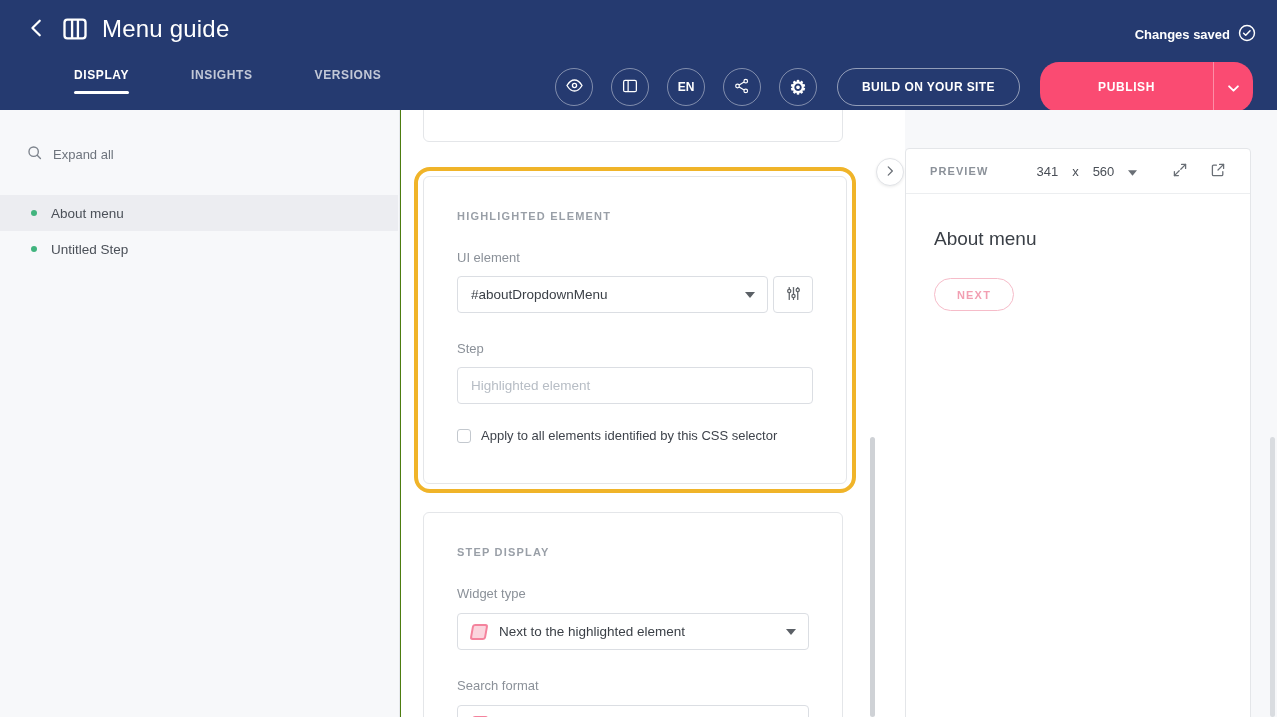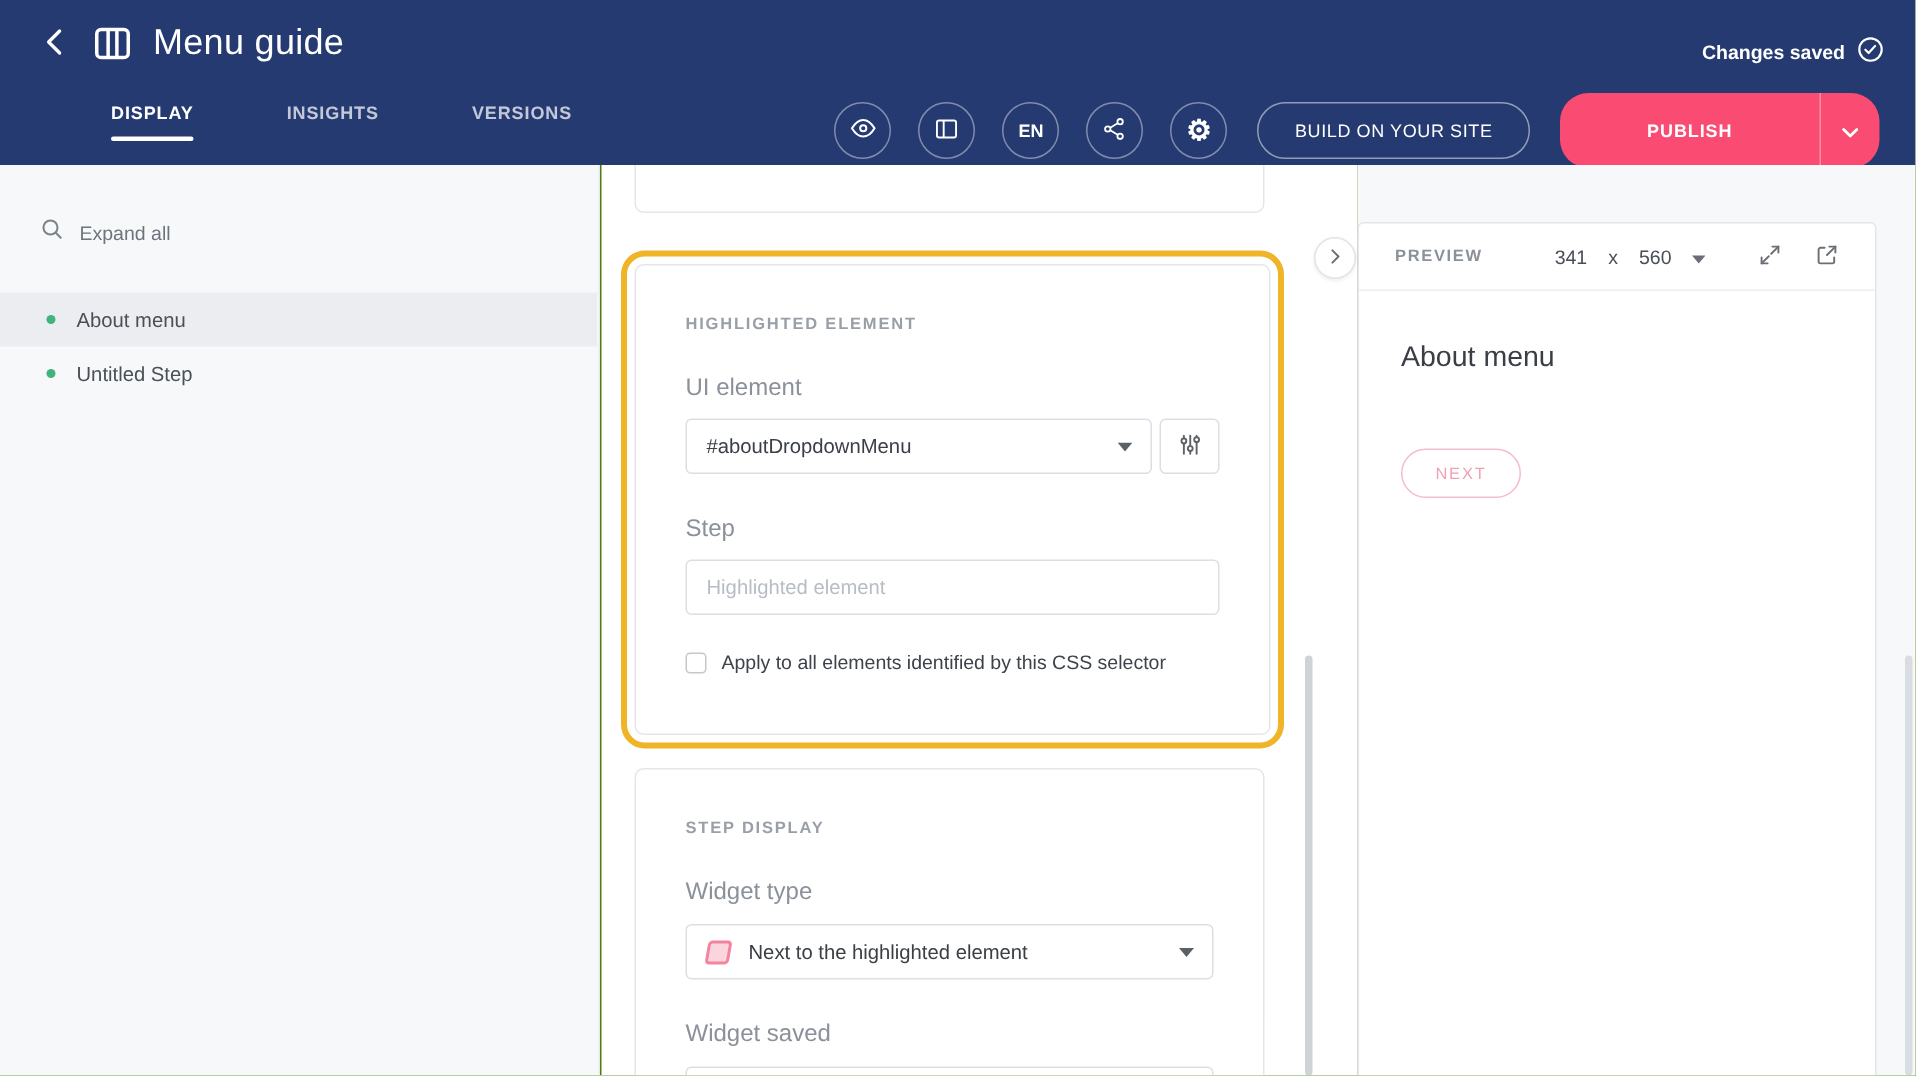--- a/index.html
+++ b/index.html
@@ -22,21 +22,21 @@
          font-size:12px; font-weight:700; letter-spacing:.6px; color:rgba(255,255,255,.72); padding:0 0 12px 0; }
   .tab.active { color:#fff; }
   .tab .tab-underline { position:absolute; left:0; right:0; bottom:0; height:3px; background:#fff; border-radius:2px; }
   .topbar-actions { position:absolute; right:24px; top:62px; display:flex; align-items:center; gap:20px; }
   .circle-group { display:flex; gap:18px; }
   .circle-btn { width:38px; height:38px; border-radius:50%; border:1px solid rgba(255,255,255,.42);
                 background:transparent; color:#fff; display:flex; align-items:center; justify-content:center;
                 cursor:pointer; font-family:inherit; font-size:12px; font-weight:700; }
   .gear-glyph { font-size:19px; line-height:1; color:#fff; }
   .build-btn { height:38px; padding:0 24px; border-radius:19px; border:1px solid rgba(255,255,255,.5);
-               background:transparent; color:#fff; font-family:inherit; font-size:12px; font-weight:400;
+               background:transparent; color:#fff; font-family:inherit; font-size:12px; font-weight:700;
                letter-spacing:.4px; cursor:pointer; }
   .publish-btn { height:50px; width:213px; border-radius:19px; background:#fa4b72; display:flex; overflow:hidden; }
   .publish-main { flex:1; border:none; background:transparent; color:#fff; font-family:inherit;
                   font-size:12px; font-weight:700; letter-spacing:.6px; cursor:pointer; }
   .publish-caret { width:40px; border:none; border-left:1px solid rgba(255,255,255,.38); background:transparent;
                    display:flex; align-items:center; justify-content:center; cursor:pointer; }
   
   .sidebar { position:absolute; left:0; top:110px; width:400px; height:607px; background:#f7f8fa; border-right:1px solid #e7e9ed; }
   .search-row { position:absolute; left:26px; right:26px; top:34px; display:flex; align-items:center; gap:10px; }
   .search-input { flex:1; border:none; background:transparent; outline:none; font-family:inherit; font-size:14px; color:#3c4043; }
@@ -47,21 +47,21 @@
   .step-item.selected { background:#ecedf1; }
   .step-dot { width:6px; height:6px; border-radius:50%; background:#41b47e; flex:0 0 auto; }
   .step-label { font-size:13.5px; color:#4b5058; }
   
   .editor-col { position:absolute; left:401px; top:110px; width:504px; height:607px; background:#fff; overflow:hidden; }
   .card { background:#fff; border:1px solid #e4e6e9; border-radius:6px; }
   .partial-card { position:absolute; left:22px; top:-16px; width:420px; height:48px; }
   .highlight-ring { position:absolute; left:13px; top:57px; width:442px; border:4px solid #f0b429; border-radius:16px; padding:5px; }
   .he-card { padding:33px 33px 40px 33px; }
   .section-title { font-size:11px; font-weight:600; letter-spacing:1.2px; color:#999fa7; }
-  .field-label { margin-top:28px; font-size:16px; color:#8b9199; }
+  .field-label { margin-top:28px; font-size:13px; color:#8b9199; }
   .control-row { margin-top:11px; display:flex; gap:5px;justify-content:center; }
   .select { position:relative; height:37px; border:1px solid #dbdee3; border-radius:4px; background:#fff;
             display:flex; align-items:center; padding:0 30px 0 13px; font-size:13.5px; color:#3b4047; cursor:pointer; }
   .select .caret { position:absolute; right:12px; top:50%; transform:translateY(-50%); display:flex; }
   .grow { flex:1; }
   .square-btn { width:40px; height:37px; border:1px solid #dbdee3; border-radius:4px; background:#fff;
                 display:flex; align-items:center; justify-content:center; cursor:pointer; }
   .text-input { margin-top:11px; width:100%; height:37px; border:1px solid #dbdee3; border-radius:4px;
                 padding:0 13px; font-family:inherit; font-size:13.5px; color:#3b4047; outline:none; }
   .text-input::placeholder { color:#b7bdc5; }
@@ -83,22 +83,22 @@
   .preview-card { position:absolute; left:0; top:38px; width:346px; height:600px; background:#fff;
                   border:1px solid #e4e6e9; border-radius:4px 4px 0 0; }
   .preview-header { height:45px; border-bottom:1px solid #eceef0; display:flex; align-items:center; padding:0 24px; }
   .preview-title { font-size:11px; font-weight:600; letter-spacing:1.1px; color:#8b9199; }
   .size-ctl { margin-left:48px; display:flex; align-items:center; gap:14px; font-size:13px; color:#4a4f57;
               background:none; border:none; font-family:inherit; cursor:pointer; }
   .preview-icons { margin-left:auto; display:flex; align-items:center; gap:22px; }
   .ghost-btn { background:none; border:none; display:flex; cursor:pointer; padding:0; }
   .preview-body { padding:34px 28px 0 28px; }
   .preview-heading { font-size:19px; font-weight:400; color:#3a3f46; }
-  .next-btn { margin-top:49px; width:80px; height:33px; border-radius:17px; border:1px solid #f6bcc9;
-              background:#fff; color:#f29fb2; font-family:inherit; font-size:11px; font-weight:400;
+  .next-btn { margin-top:28px; width:80px; height:33px; border-radius:17px; border:1px solid #f6bcc9;
+              background:#fff; color:#f29fb2; font-family:inherit; font-size:11px; font-weight:700;
               letter-spacing:1.2px; cursor:pointer; }
   .page-scrollbar { position:absolute; left:1270px; top:437px; width:5px; height:280px; background:#d9dce0; border-radius:3px; cursor:pointer; }
 </style>
 </head>
 <body>
 
 <div class="screen">
 
   <header class="topbar">
     <div class="topbar-left">
@@ -264,21 +264,21 @@
       <div class="select widget-select">
         <span class="widget-icon"></span>
         <span>Next to the highlighted element</span>
         <span class="caret">
           <svg viewBox="0 0 10 6" width="10" height="6">
               <path d="M0 0 h10 L5 6 Z" fill="#5b6066"></path>
             </svg>
         </span>
       </div>
 
-      <div class="field-label">Widget saved</div>
+      <div class="field-label">Search format</div>
       <div class="select widget-select">
         <span class="widget-icon"></span>
 
       </div>
     </section>
 
     <div class="editor-scrollbar"></div>
   </main>
 
   <button class="panel-toggle">

